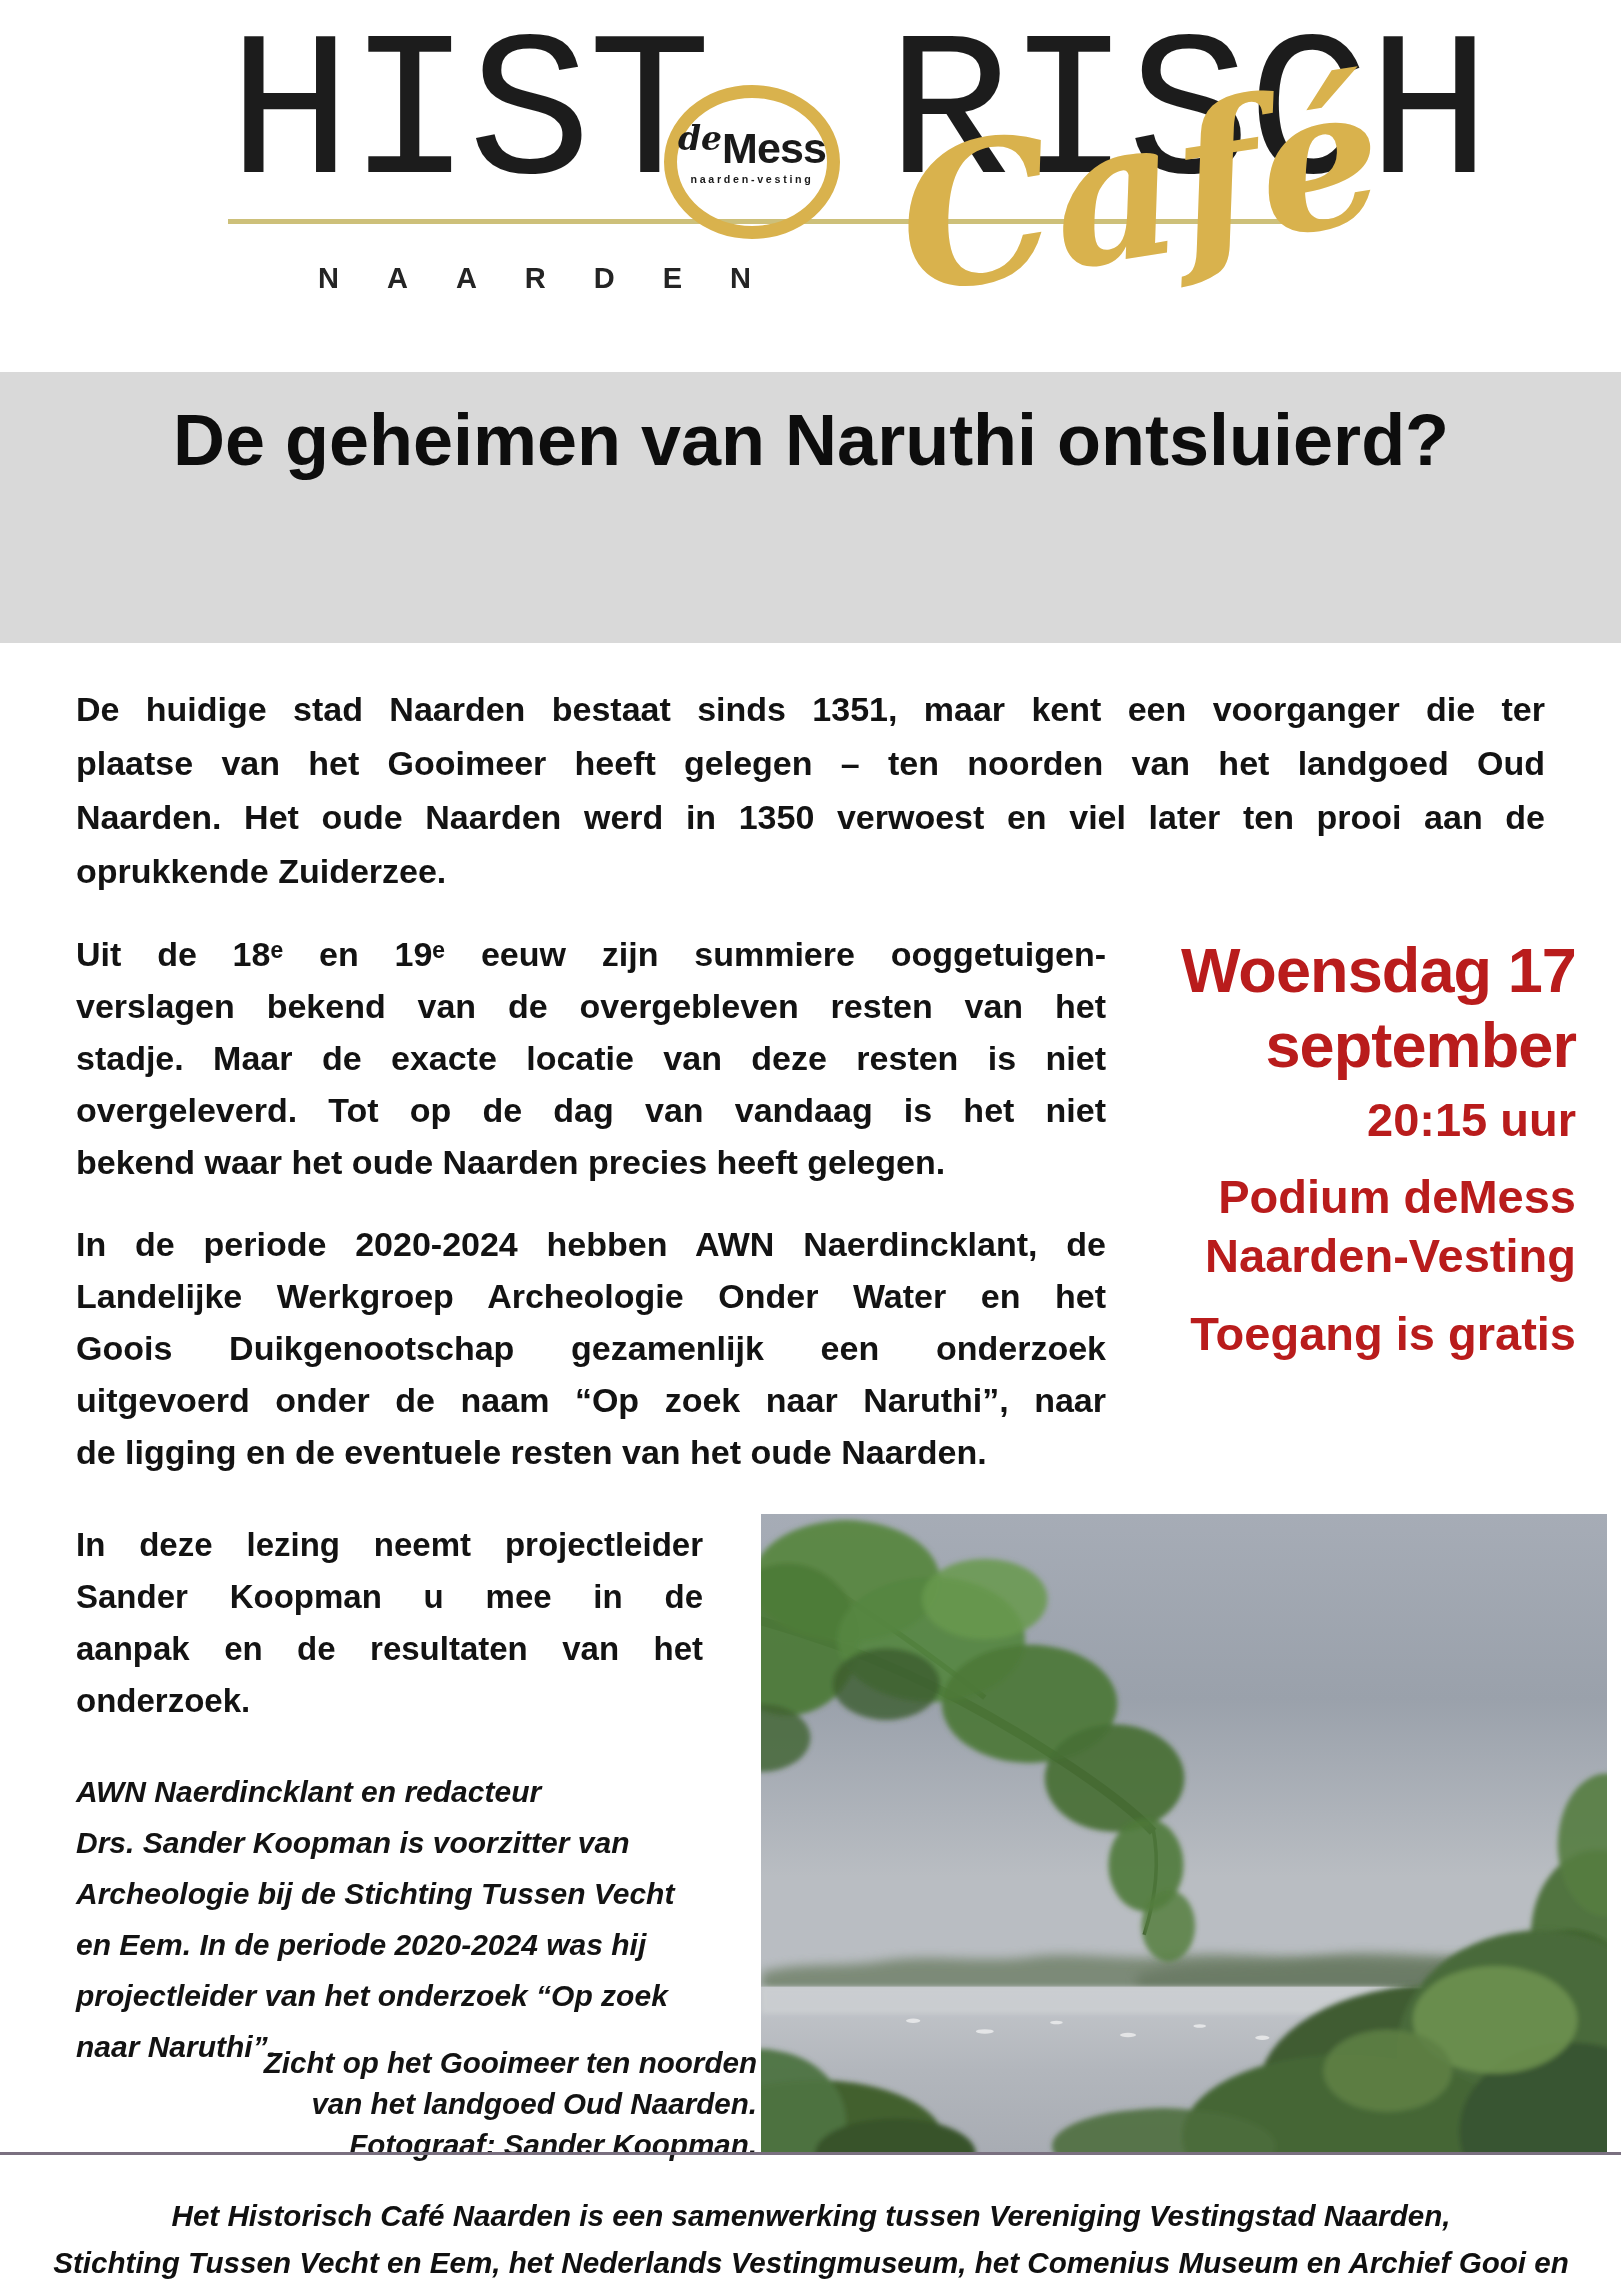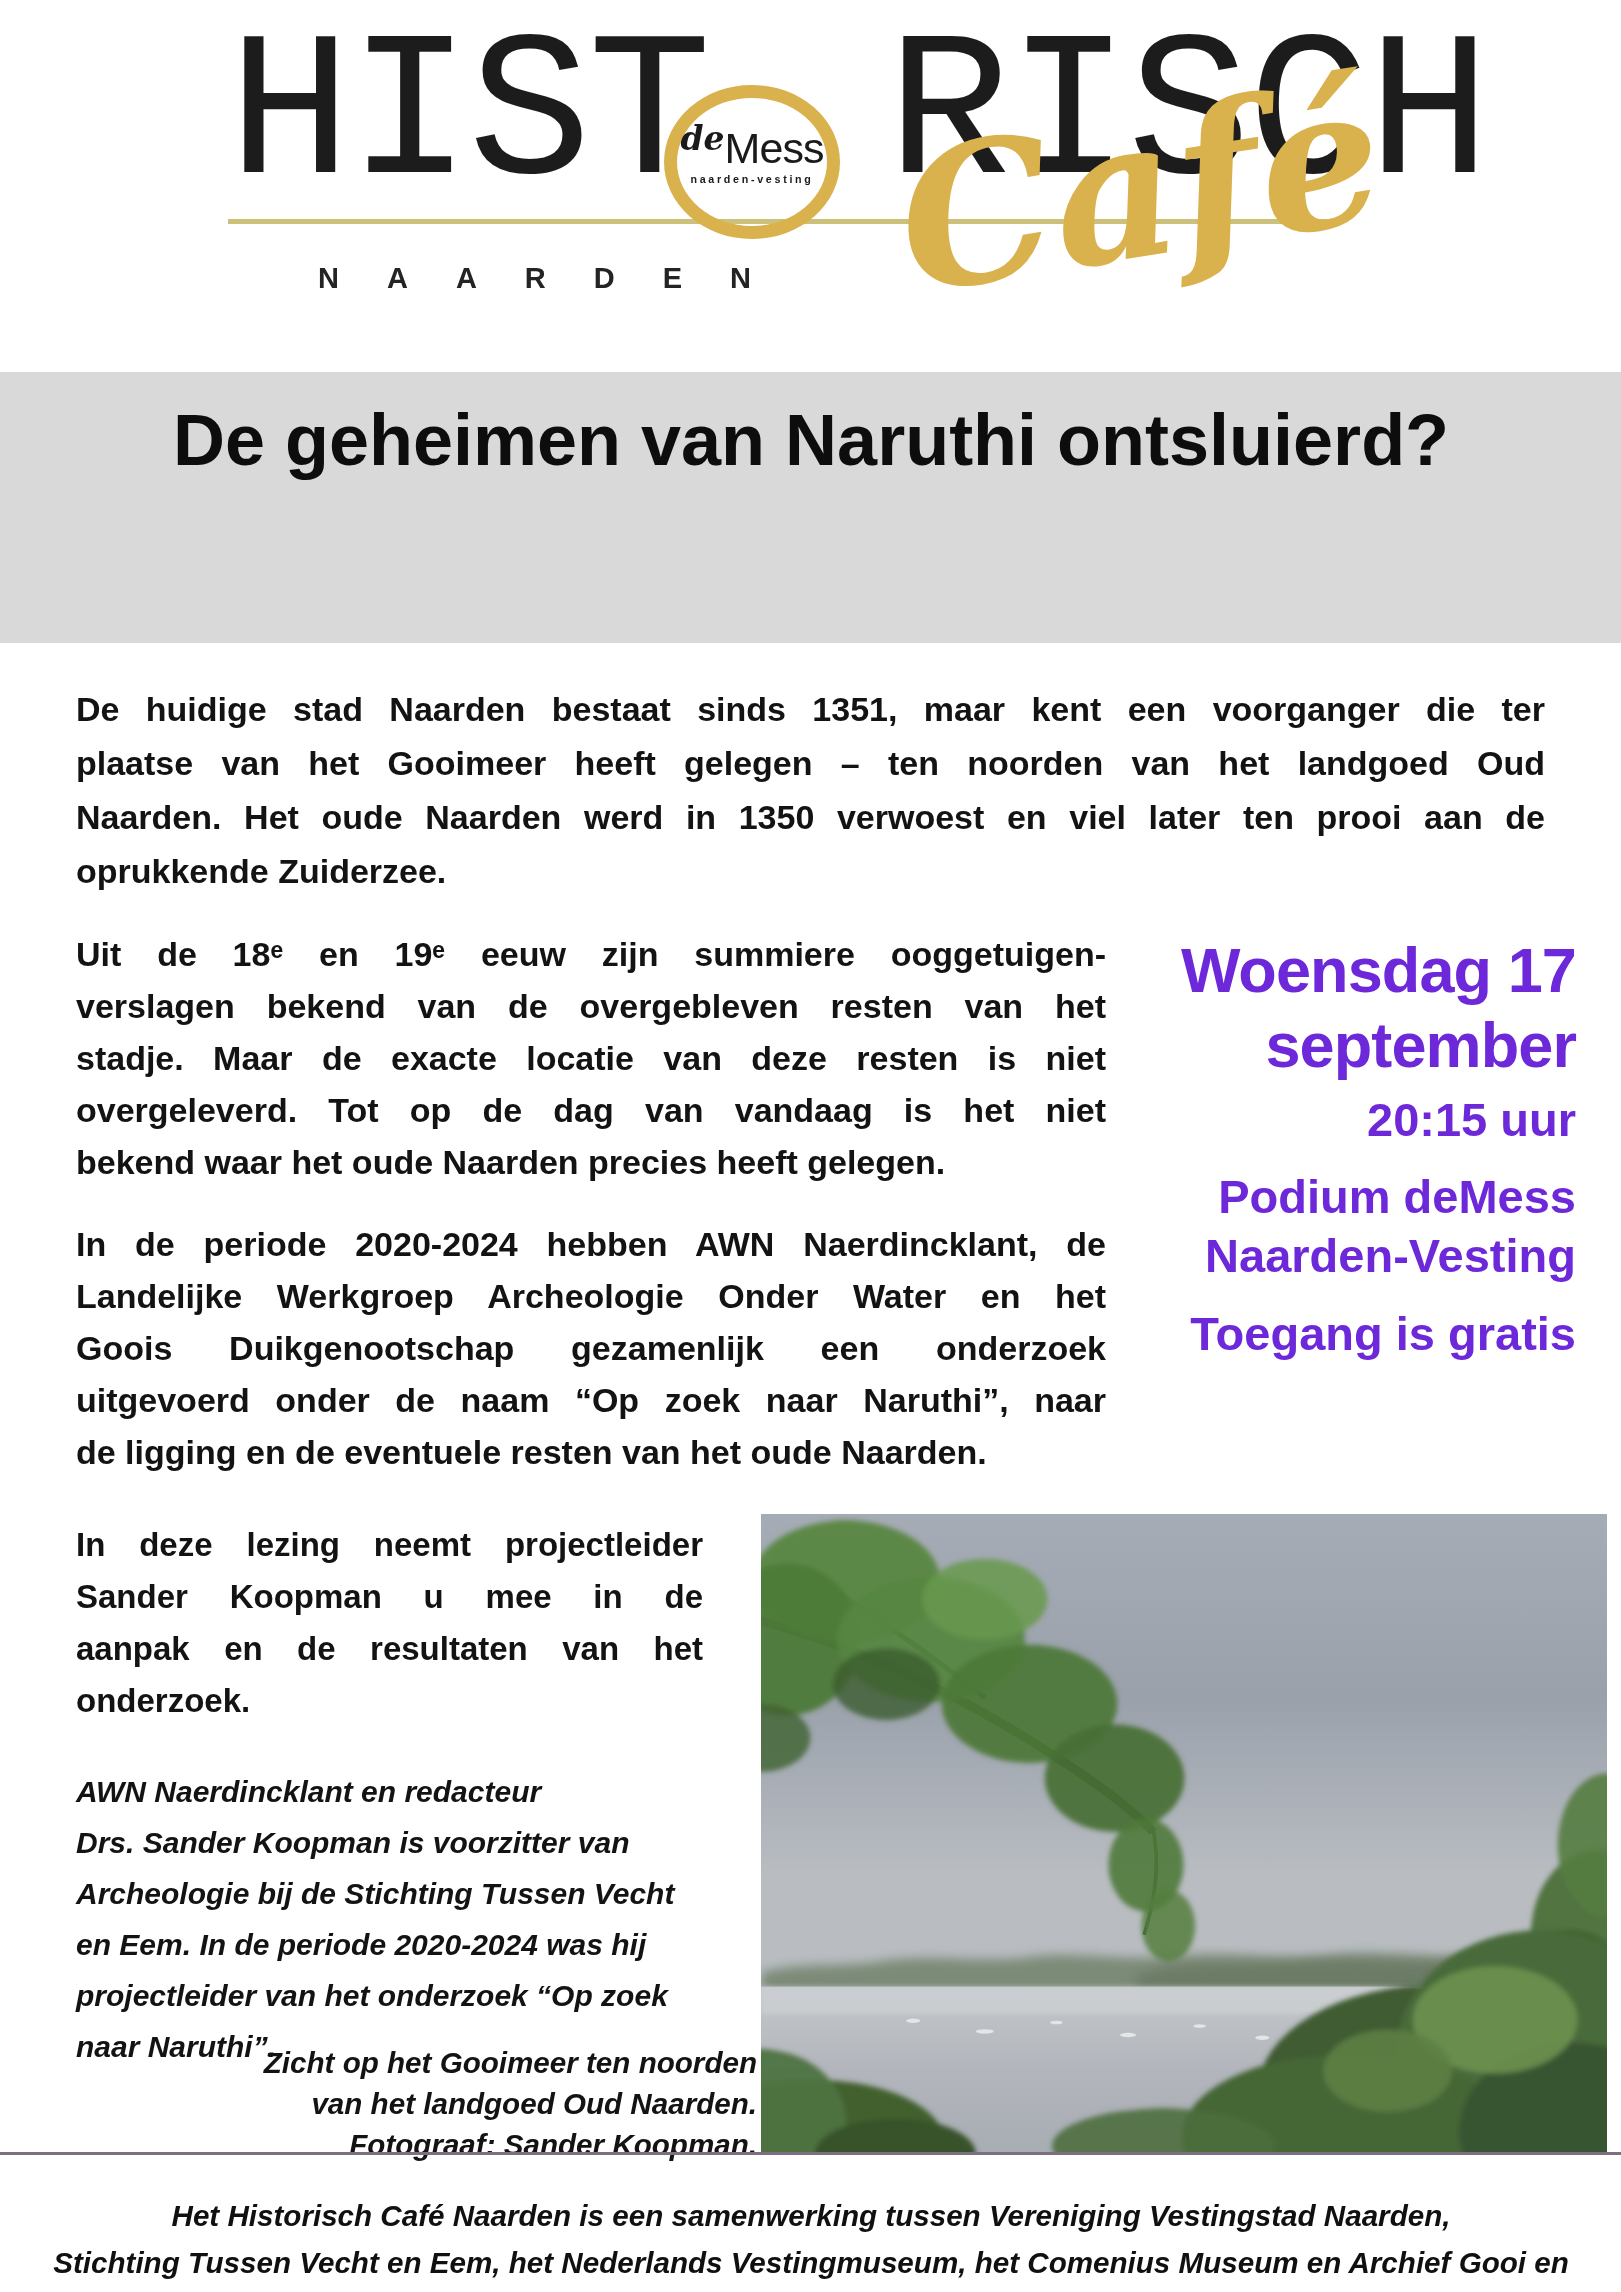--- a/index.html
+++ b/index.html
@@ -28,21 +28,21 @@
     font-size:206px;line-height:206px;
     letter-spacing:-3.6px;
     color:#1c1c1c;white-space:nowrap;
   }
   .badge-gap{display:inline-block;width:179px;}
   .badge{position:absolute;left:436px;top:85px;width:176px;height:154px;z-index:2;}
   .badge-ring{position:absolute;inset:0;border:13.4px solid var(--gold);border-radius:50%;background:transparent;}
   .badge-inner{position:absolute;top:34px;left:0;right:0;text-align:center;color:#1a1a1a;}
   .badge-line{white-space:nowrap;}
   .badge-de{font-family:"DejaVu Serif",serif;font-style:italic;font-weight:700;font-size:33px;vertical-align:12.5px;}
-  .badge-mess{font-weight:400;font-size:43px;letter-spacing:-0.9px;}
+  .badge-mess{font-weight:700;font-size:43px;letter-spacing:-0.9px;}
   .badge-sub{font-size:10.7px;font-weight:700;letter-spacing:2.7px;margin-top:0.9px;}
   .logo-underline{position:absolute;left:0;top:219px;width:1115px;height:4.5px;background:var(--gold-line);z-index:1;}
   .logo-city{
     position:absolute;left:90px;top:262px;
     font-size:29px;font-weight:700;letter-spacing:48px;
     color:#242424;white-space:nowrap;
   }
   .logo-cafe{
     position:absolute;left:670px;top:92px;
     font-family:"DejaVu Serif",serif;font-style:italic;font-weight:700;
@@ -77,21 +77,21 @@
     font-size:30px;line-height:51px;
     font-style:italic;
   }
   .caption{
     left:255px;top:2042px;width:502px;
     font-size:29.6px;line-height:41px;
     font-style:italic;text-align:right;
   }
 
   
-  .event{position:absolute;left:1128px;top:933px;width:448px;text-align:right;color:#6d28d9;}
+  .event{position:absolute;left:1128px;top:933px;width:448px;text-align:right;color:#b91c1c;}
   .event-date{font-size:63px;font-weight:700;line-height:75px;letter-spacing:-0.9px;}
   .event-time{font-size:47px;font-weight:700;margin-top:9px;}
   .event-venue{font-size:47px;font-weight:700;line-height:59px;margin-top:19.7px;}
   .event-admission{font-size:47px;font-weight:700;margin-top:21.5px;}
 
   
   .photo{position:absolute;left:761px;top:1514px;width:846px;height:641px;overflow:hidden;}
   .photo svg{display:block;width:100%;height:100%;}
 
   

